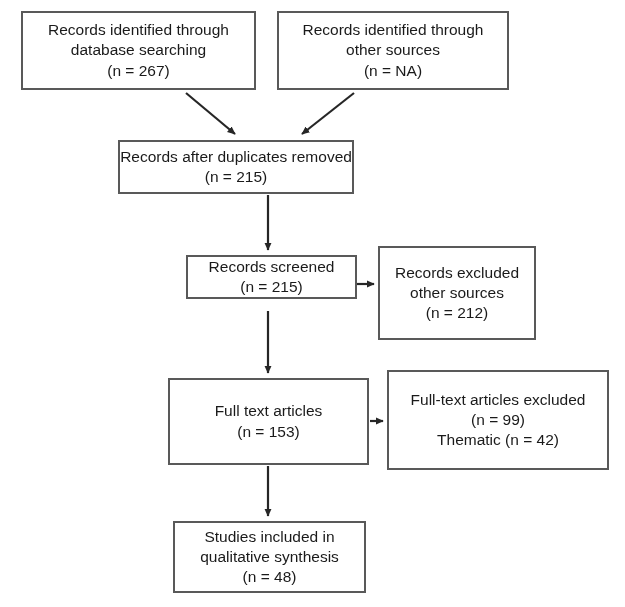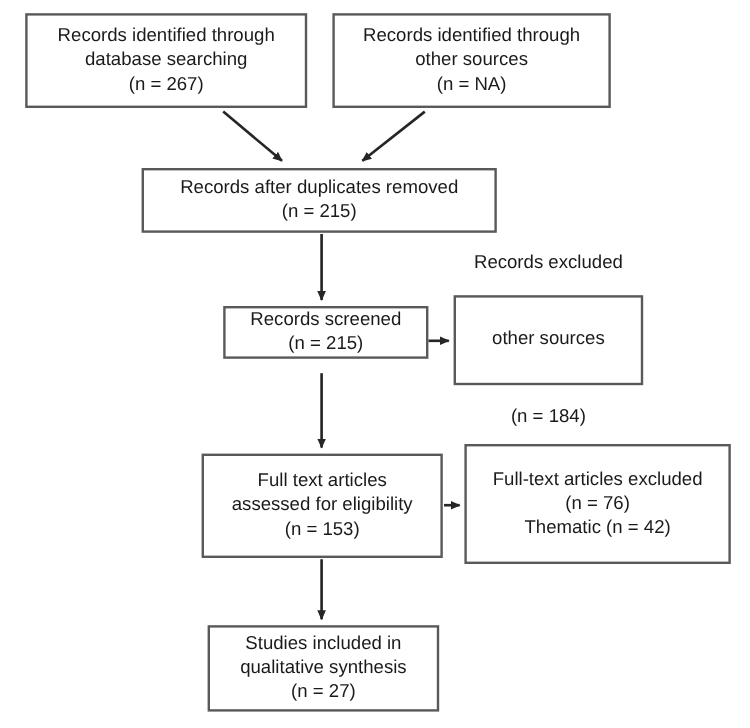--- a/index.html
+++ b/index.html
@@ -42,23 +42,23 @@
     padding: 2px 4px;
     z-index: 2;
   }
   .node .line {
     display: block;
     white-space: nowrap;
   }
   
   #node-db-search      { left: 21px;  top: 11px;  width: 235px; height: 79px; }
   #node-other-sources  { left: 277px; top: 11px;  width: 232px; height: 79px; }
-  #node-duplicates     { left: 118px; top: 140px; width: 296px; height: 54px; }
+  #node-duplicates     { left: 118px; top: 140px; width: 236px; height: 54px; }
   #node-screened       { left: 172px; top: 255px; width: 171px; height: 44px; margin-left: 14px; }
-  #node-rec-excluded   { left: 378px; top: 246px; width: 158px; height: 75px; gap: 44px; }
+  #node-rec-excluded   { left: 378px; top: 246px; width: 158px; height: 94px; }
   #node-fulltext       { left: 168px; top: 378px; width: 201px; height: 87px; }
   #node-ft-excluded    { left: 387px; top: 370px; width: 222px; height: 100px; }
   #node-included       { left: 173px; top: 521px; width: 193px; height: 72px; }
 </style>
 </head>
 <body>
 
 <div id="diagram-root">
 
   <svg class="connector-layer" viewBox="0 0 625 607" width="625" height="607" xmlns="http://www.w3.org/2000/svg">
@@ -101,34 +101,33 @@
   </div>
 
   <div class="node" id="node-screened">
     <span class="line">Records screened</span>
     <span class="line">(n = 215)</span>
   </div>
 
   <div class="node" id="node-rec-excluded">
     <span class="line">Records excluded</span>
     <span class="line">other sources</span>
-    <span class="line">(n = 184)</span>
+    <span class="line">(n = 212)</span>
   </div>
 
   <div class="node" id="node-fulltext">
     <span class="line">Full text articles</span>
-    <span class="line">assessed for eligibility</span>
     <span class="line">(n = 153)</span>
   </div>
 
   <div class="node" id="node-ft-excluded">
     <span class="line">Full-text articles excluded</span>
-    <span class="line">(n = 76)</span>
+    <span class="line">(n = 99)</span>
     <span class="line">Thematic (n = 42)</span>
   </div>
 
   <div class="node" id="node-included">
     <span class="line">Studies included in</span>
     <span class="line">qualitative synthesis</span>
-    <span class="line">(n = 27)</span>
+    <span class="line">(n = 48)</span>
   </div>
 
 </div>
 
 </body></html>

